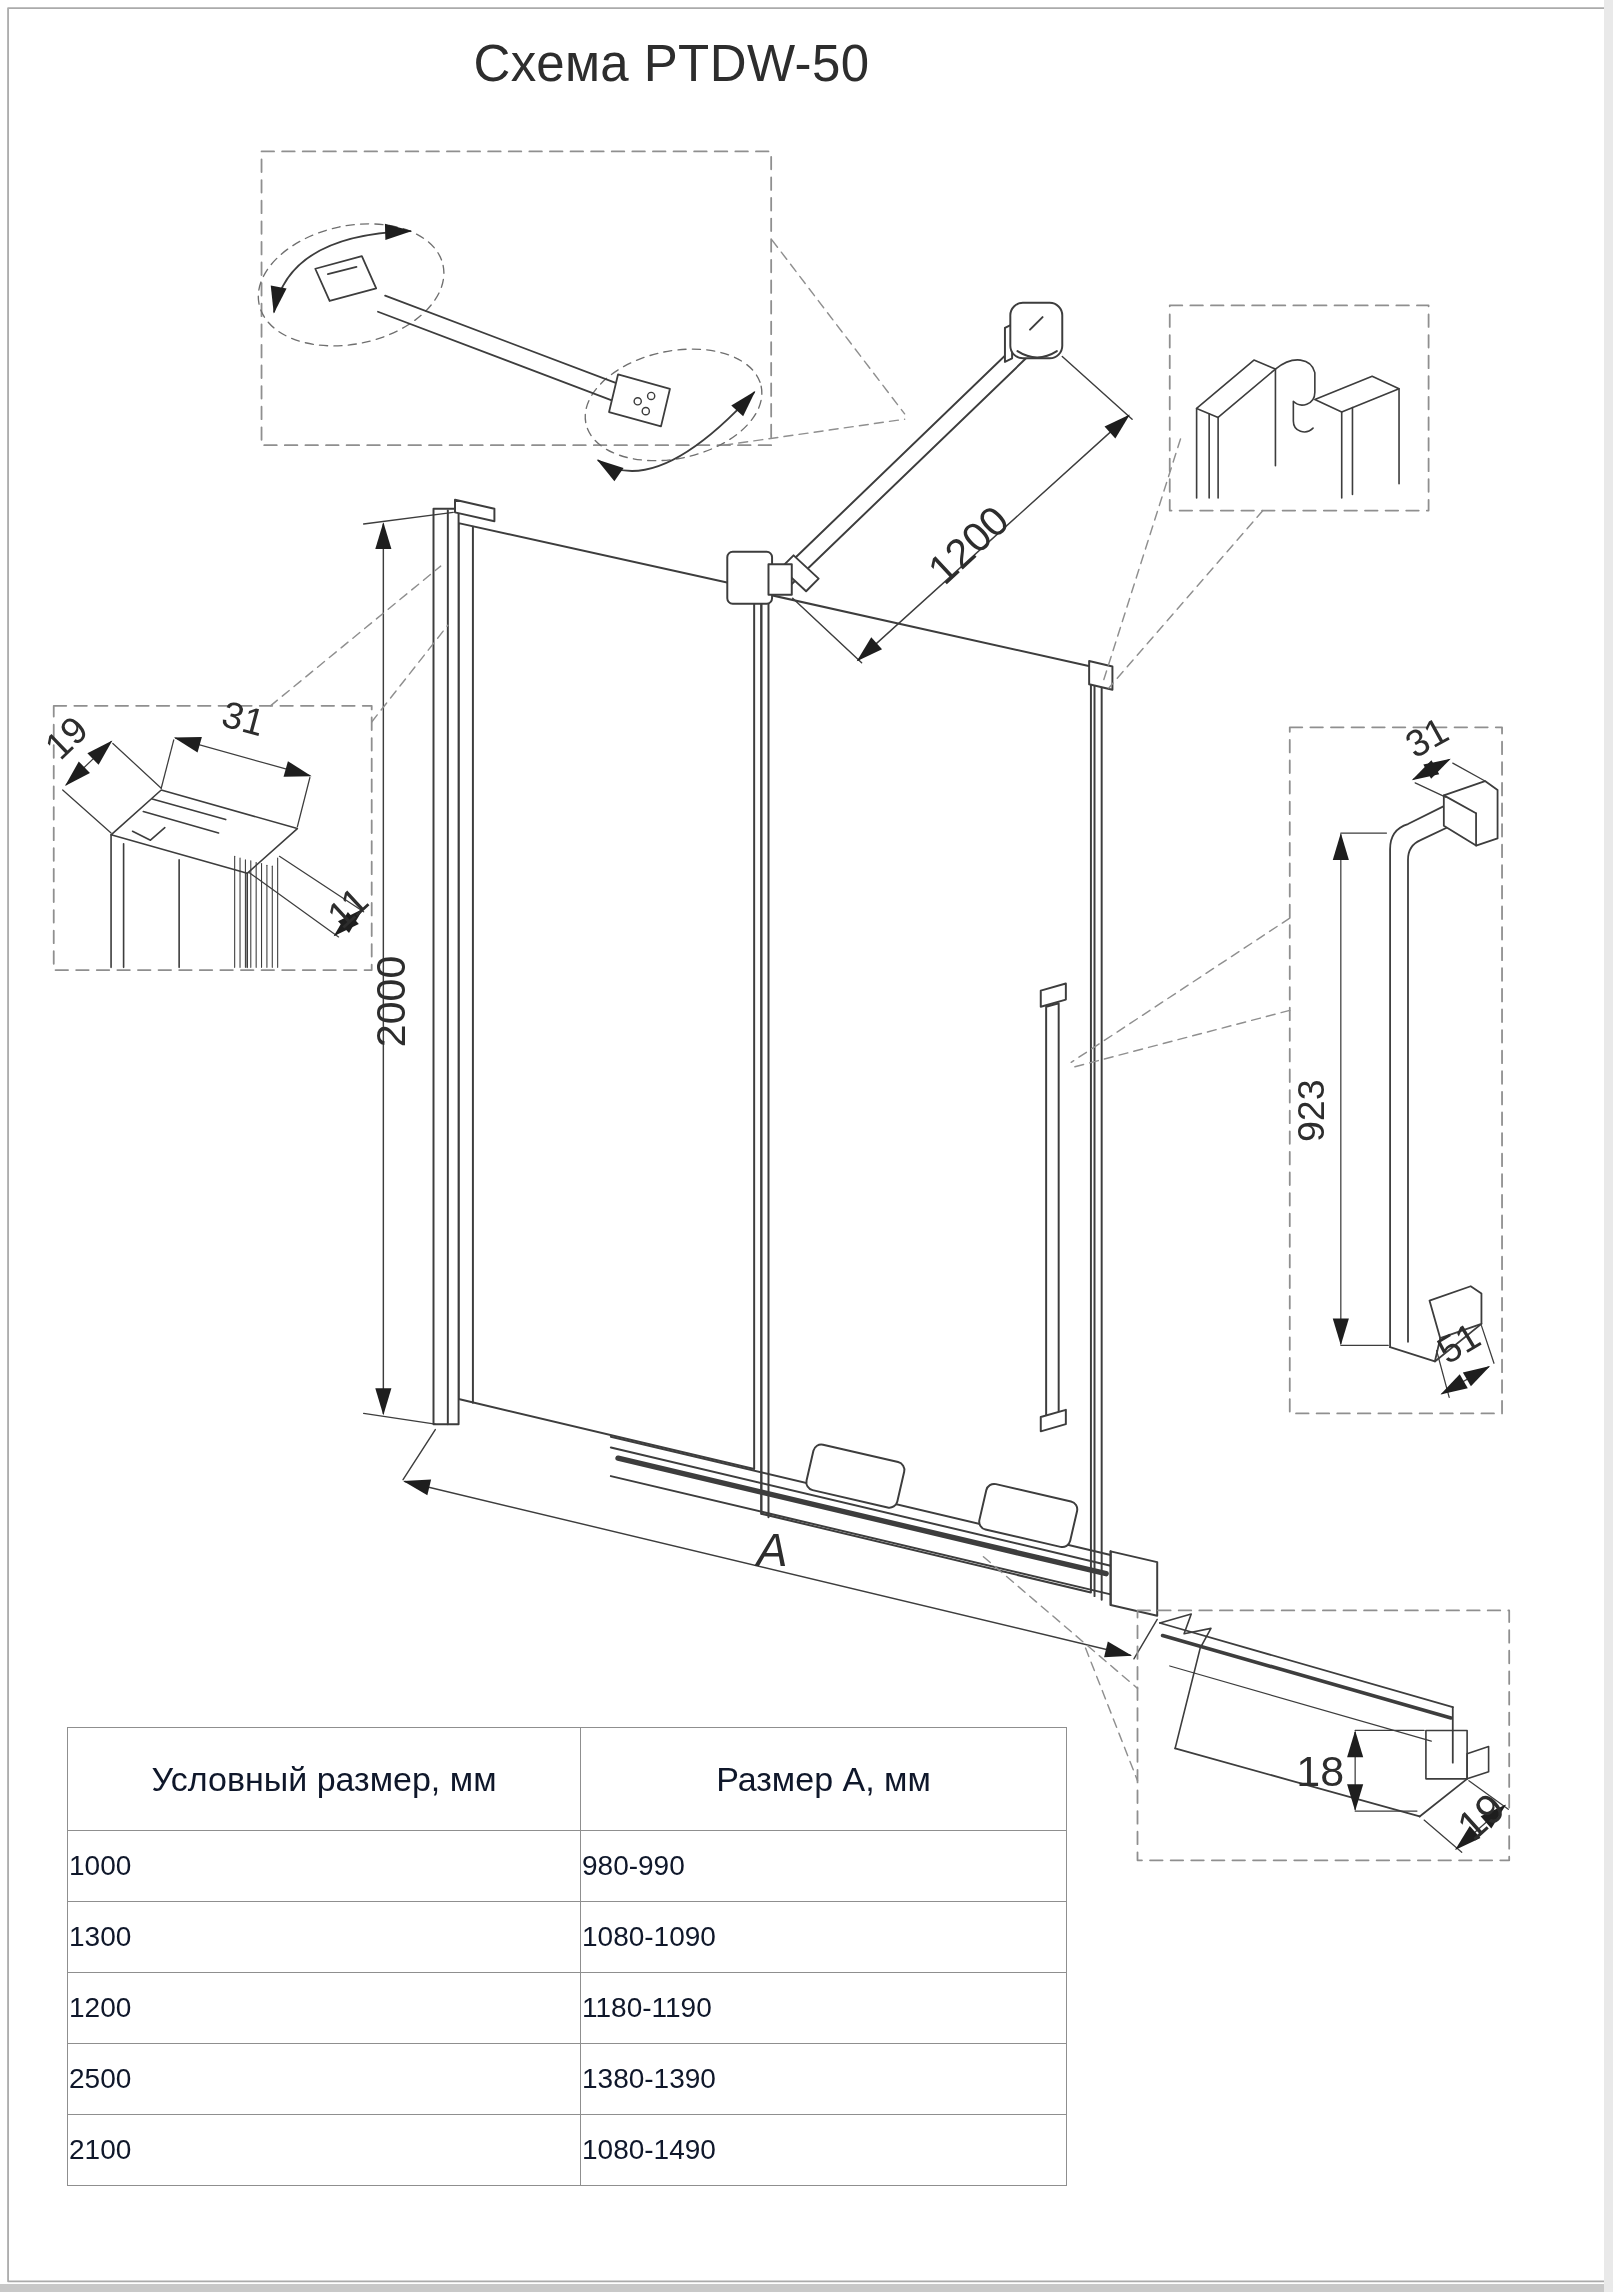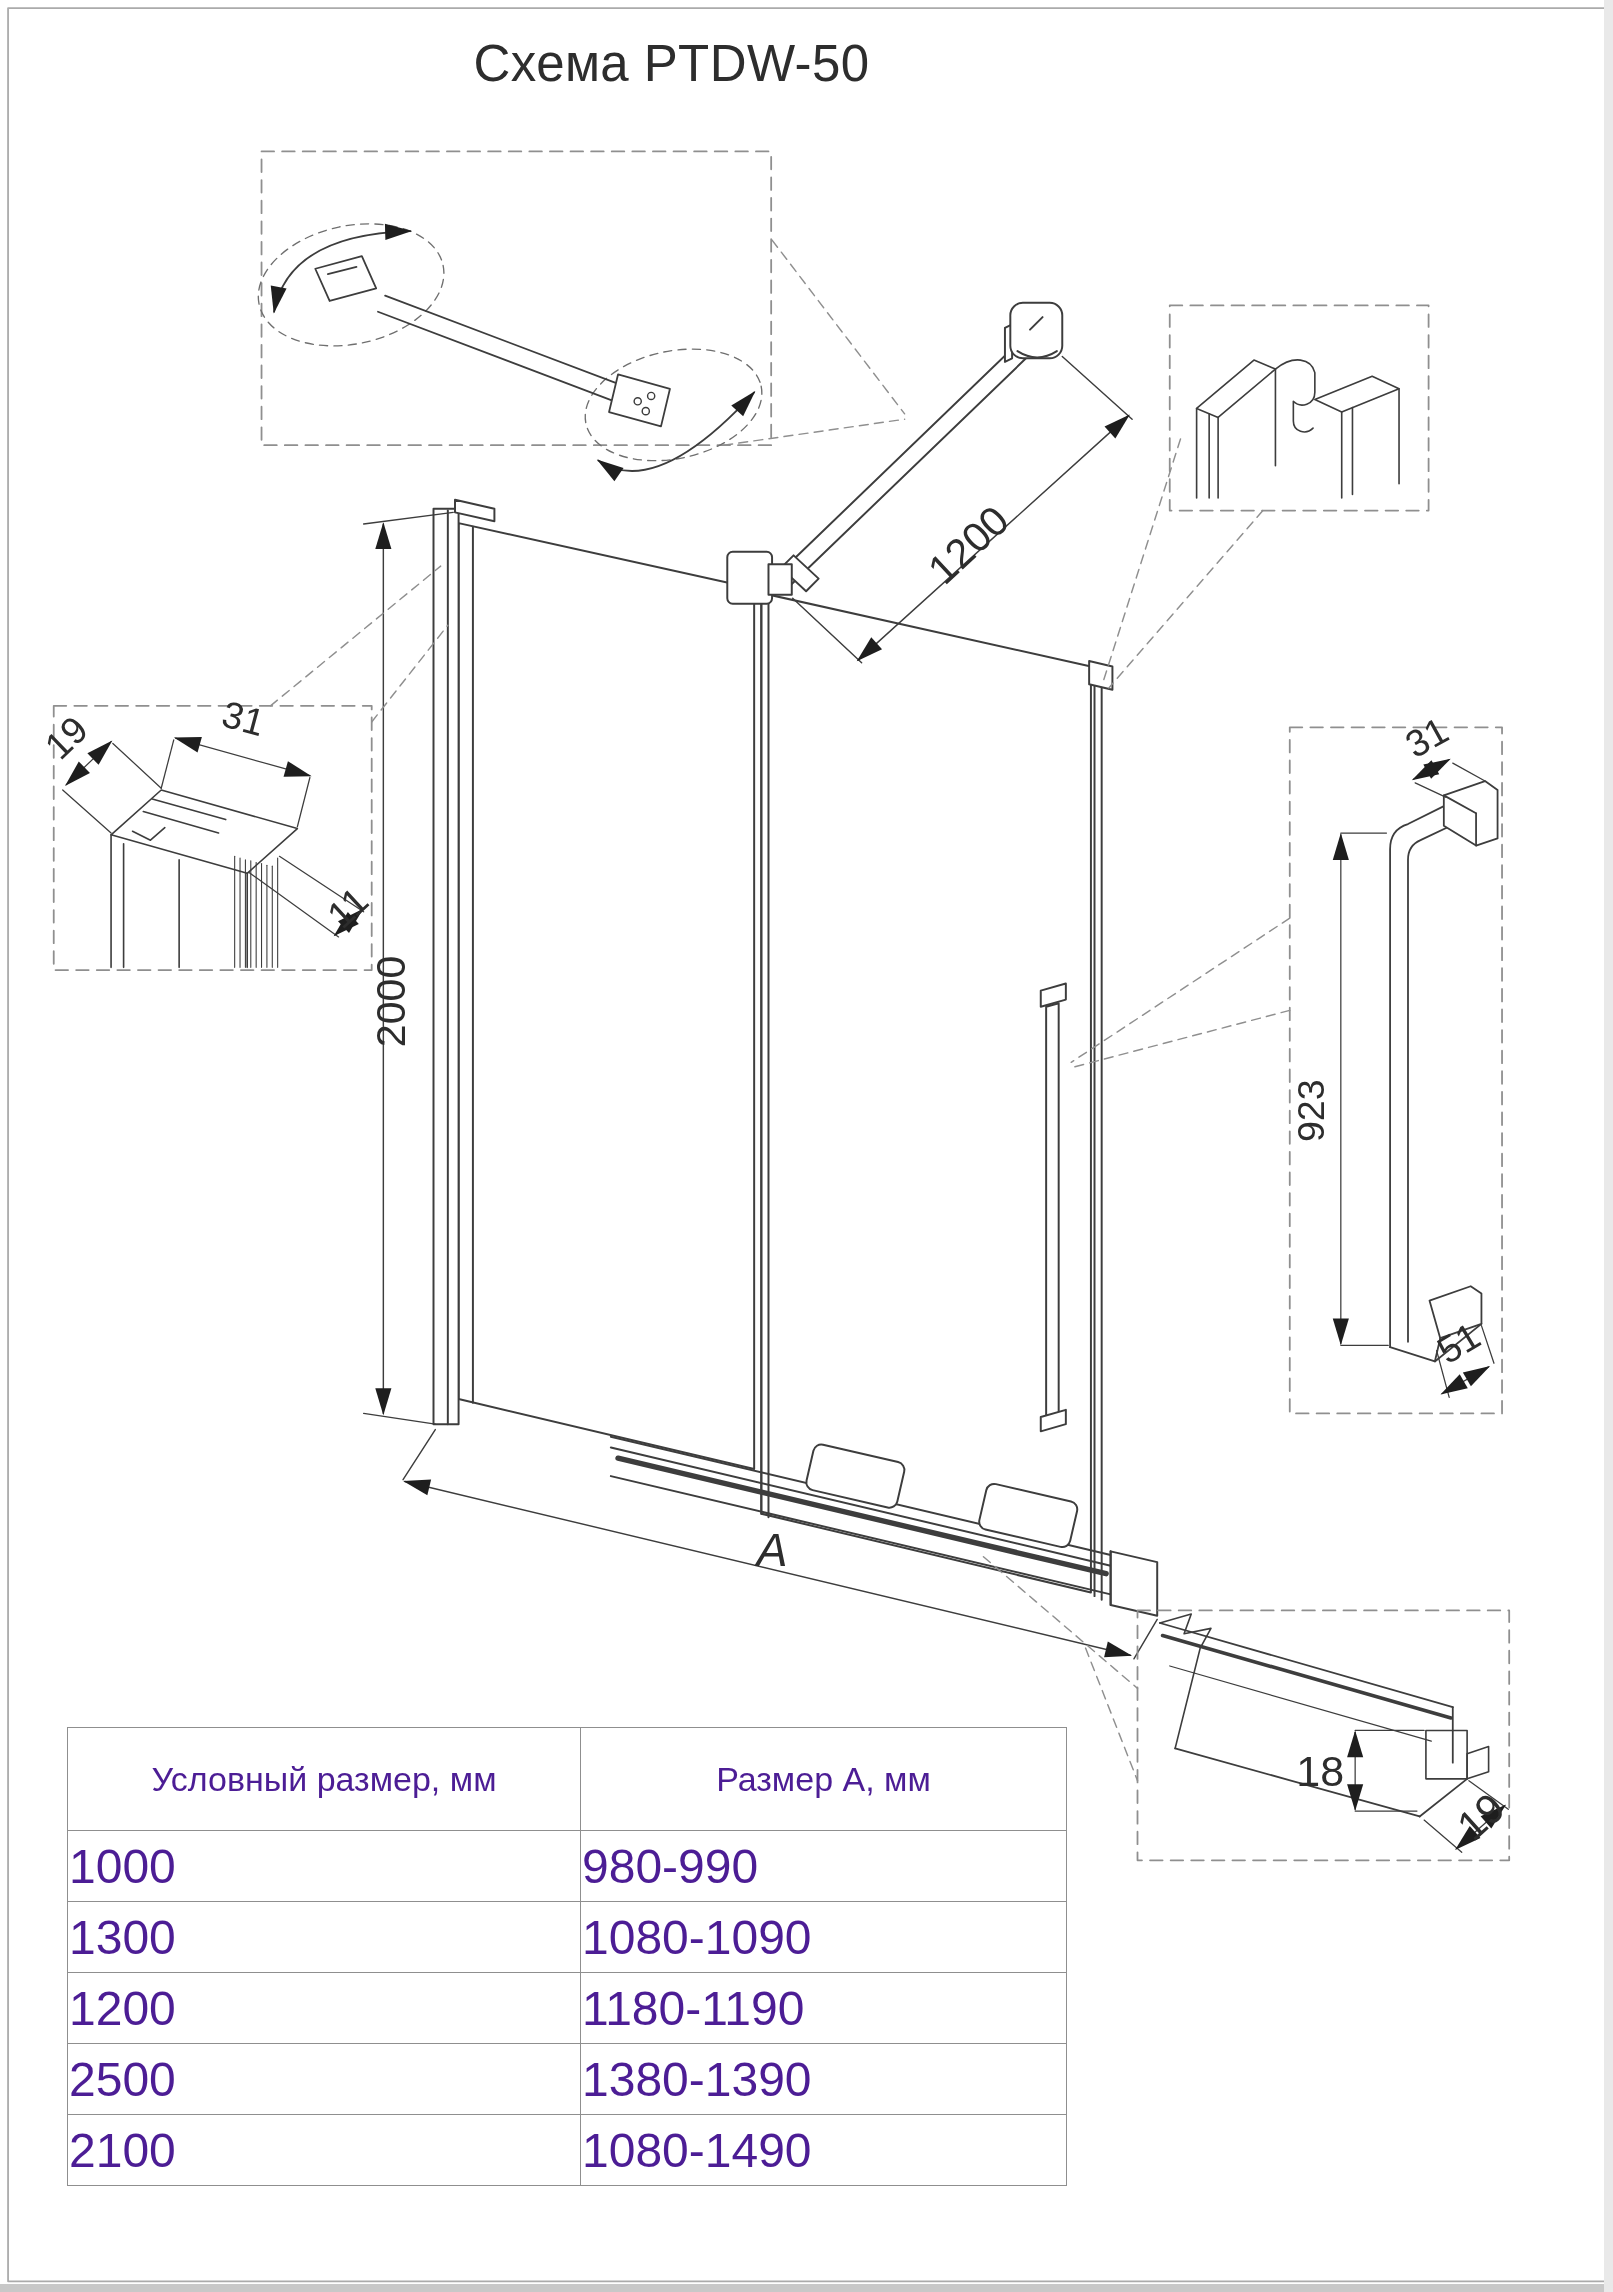--- a/index.html
+++ b/index.html
@@ -12,24 +12,24 @@
     text-align:center;font-size:51px;line-height:63px;color:#2d2d2d;
     letter-spacing:0.4px;white-space:nowrap;
   }
   svg.schematic{position:absolute;left:0;top:0;}
   table.sizes{
     position:absolute;left:67px;top:1727px;width:999px;
     border-collapse:collapse;table-layout:fixed;background:#fff;
   }
   table.sizes th, table.sizes td{
     border:1.8px solid #8f8f8f;vertical-align:middle;
-    color:#4c1d95;font-family:"Liberation Sans",sans-serif;
+    color:#0f172a;font-family:"Liberation Sans",sans-serif;
   }
   table.sizes th{height:100px;font-size:34px;font-weight:400;}
-  table.sizes td{height:68px;font-size:48px;}
+  table.sizes td{height:68px;font-size:28px;}
   table.sizes col.c1{width:513px;}
   table.sizes col.c2{width:486px;}
 </style>
 </head>
 <body>
 
 <div class="page">
 
   <div class="title">Схема PTDW-50</div>
 

